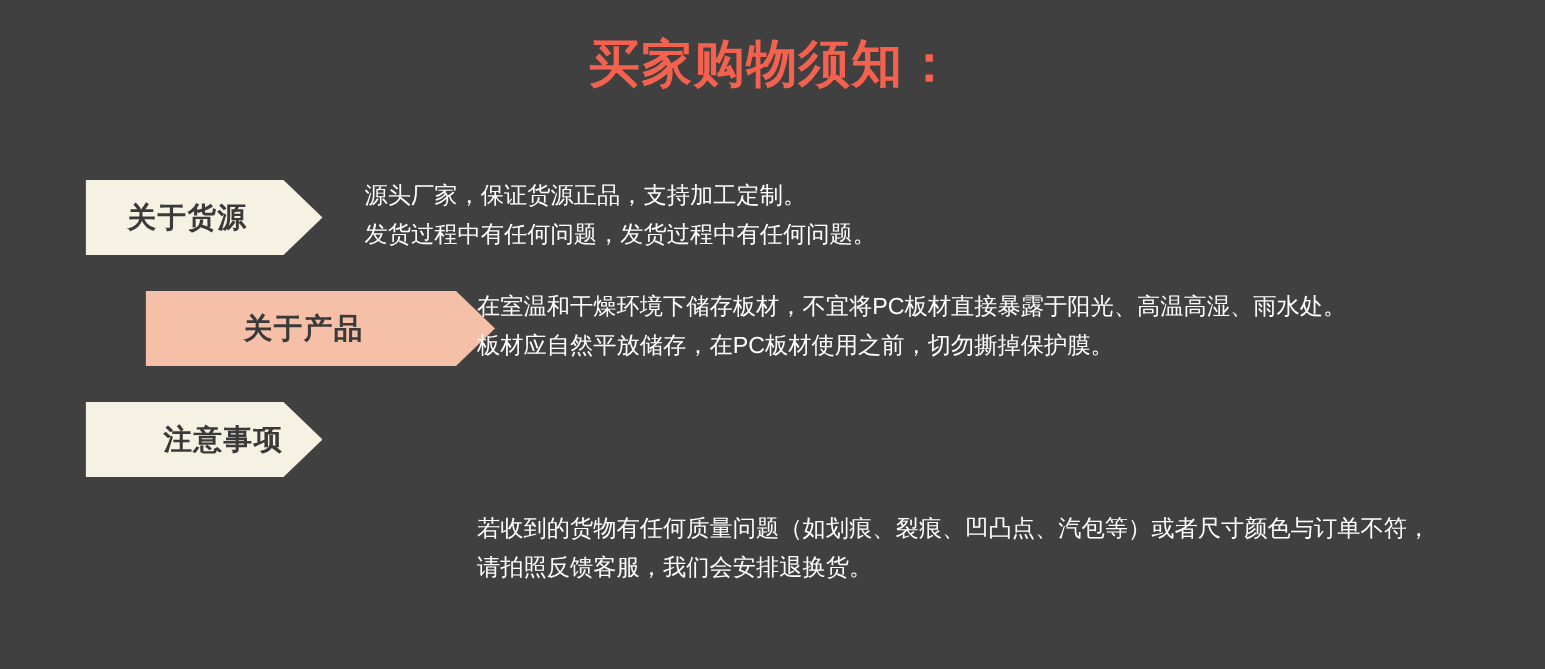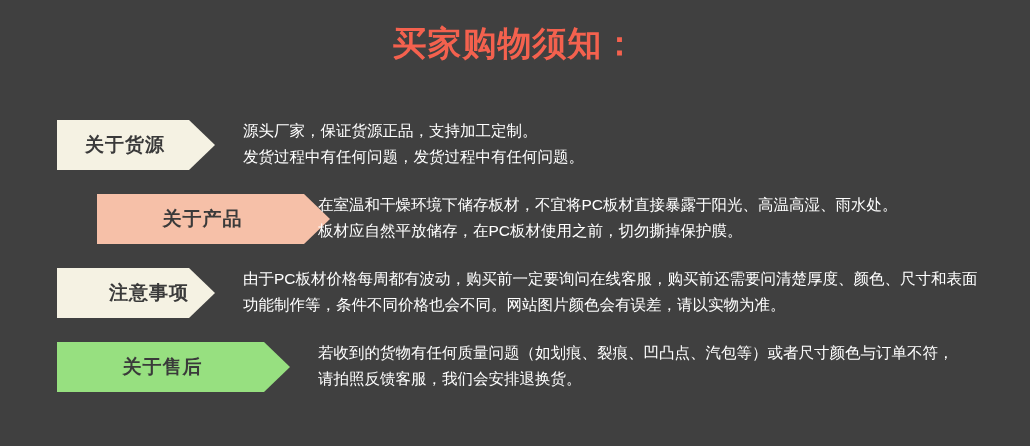--- a/index.html
+++ b/index.html
@@ -114,29 +114,22 @@
     <div class="body-text indent-far">
       <p>在室温和干燥环境下储存板材，不宜将PC板材直接暴露于阳光、高温高湿、雨水处。</p>
       <p>板材应自然平放储存，在PC板材使用之前，切勿撕掉保护膜。</p>
     </div>
   </div>
 
   <div class="row row-3">
     <div class="banner narrow" style="background: rgb(245, 242, 227); padding-left: 48px;">
       <span class="banner-label">注意事项</span>
     </div>
-    <div class="body-text indent-near">
-      <p>由于PC板材价格每周都有波动，购买前一定要询问在线客服，购买前还需要问清楚厚度、颜色、尺寸和表面</p>
-      <p>功能制作等，条件不同价格也会不同。网站图片颜色会有误差，请以实物为准。</p>
-    </div>
   </div>
 
   <div class="row row-4">
-    <div class="banner wide" style="background: rgb(151, 224, 128);">
-      <span class="banner-label">关于售后</span>
-    </div>
     <div class="body-text indent-far">
       <p>若收到的货物有任何质量问题（如划痕、裂痕、凹凸点、汽包等）或者尺寸颜色与订单不符，</p>
       <p>请拍照反馈客服，我们会安排退换货。</p>
     </div>
   </div>
 
 </div>
 
 </body></html>

